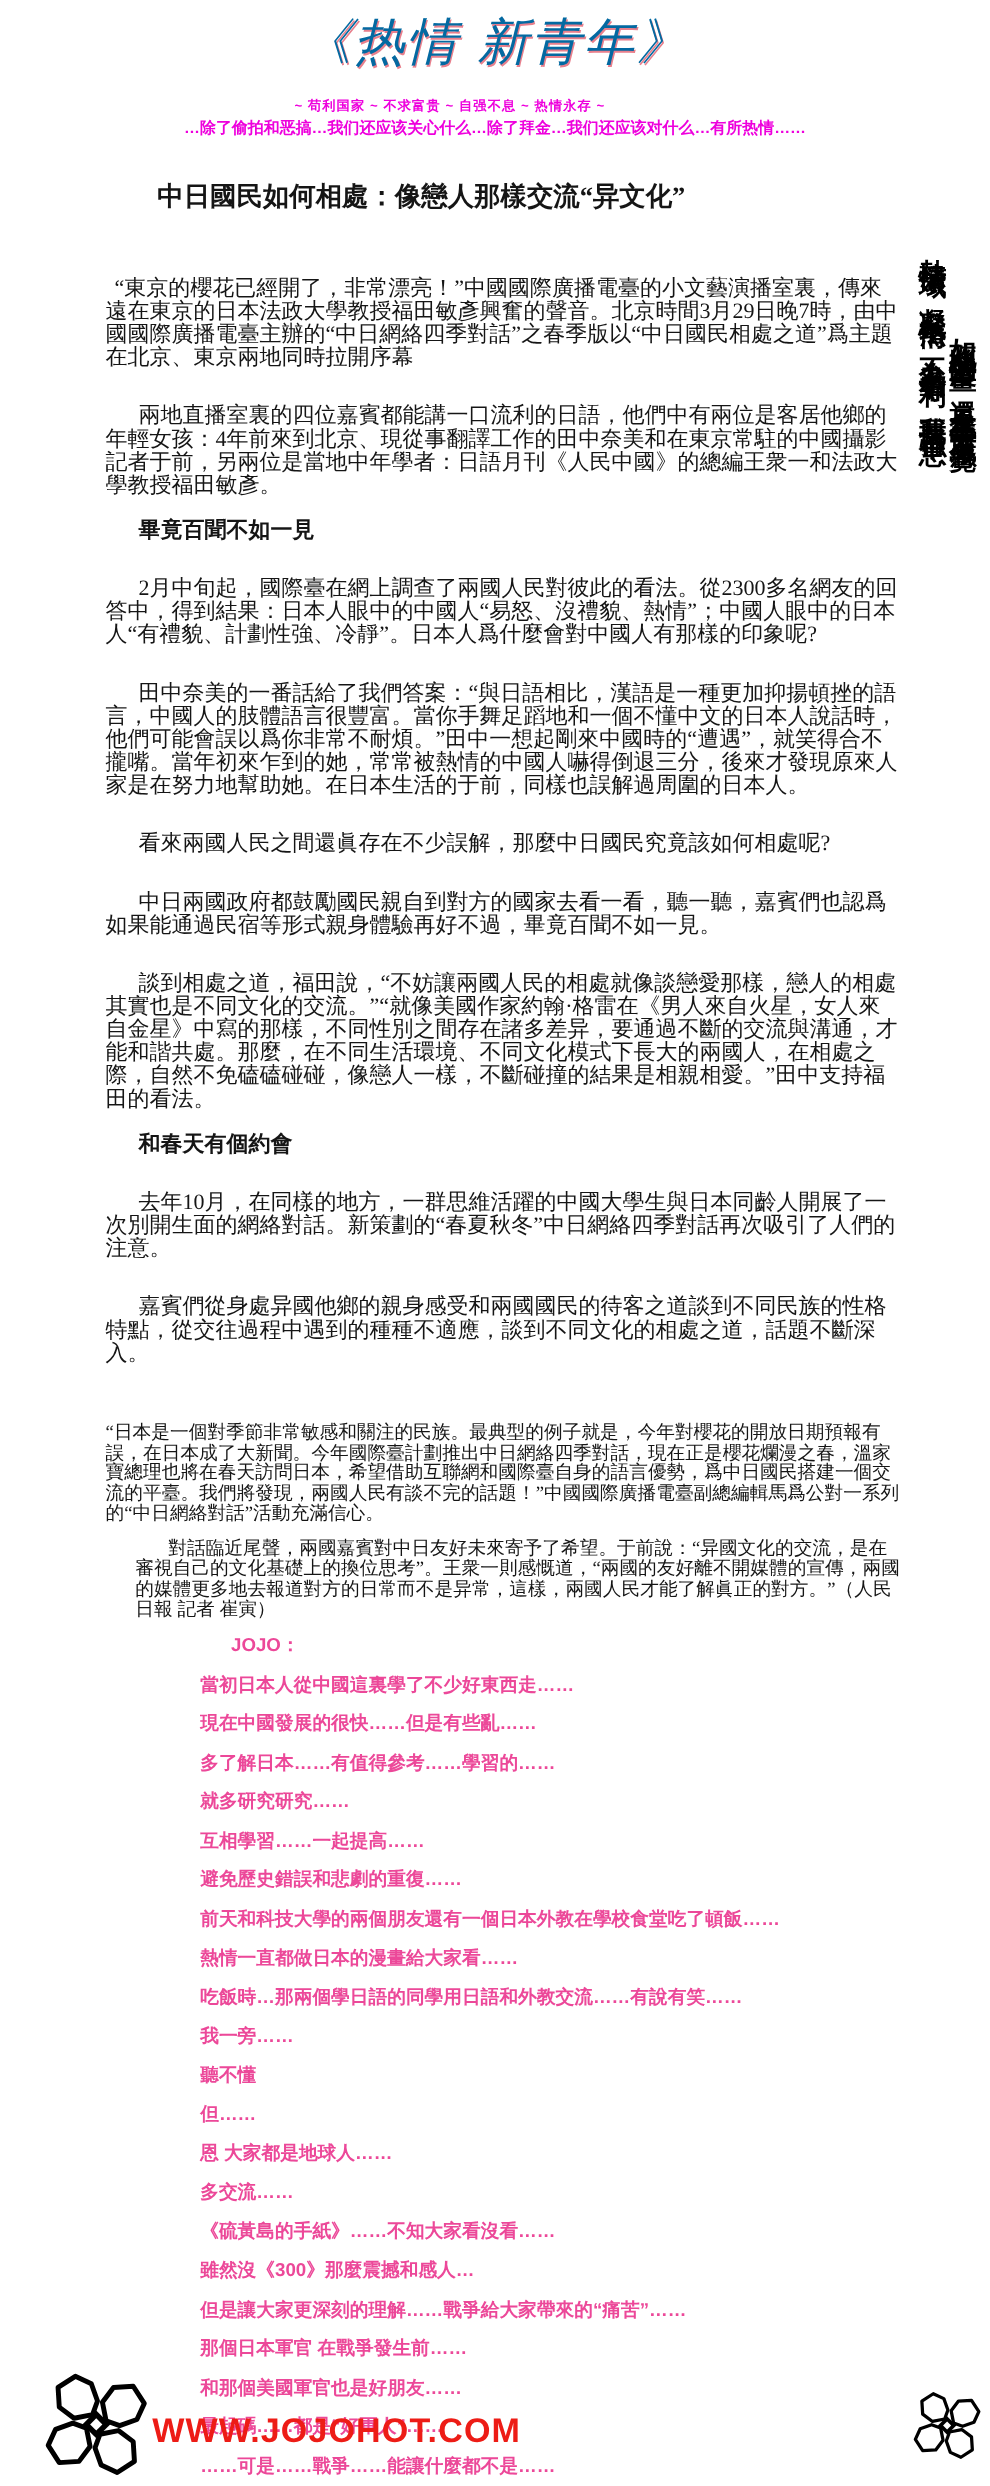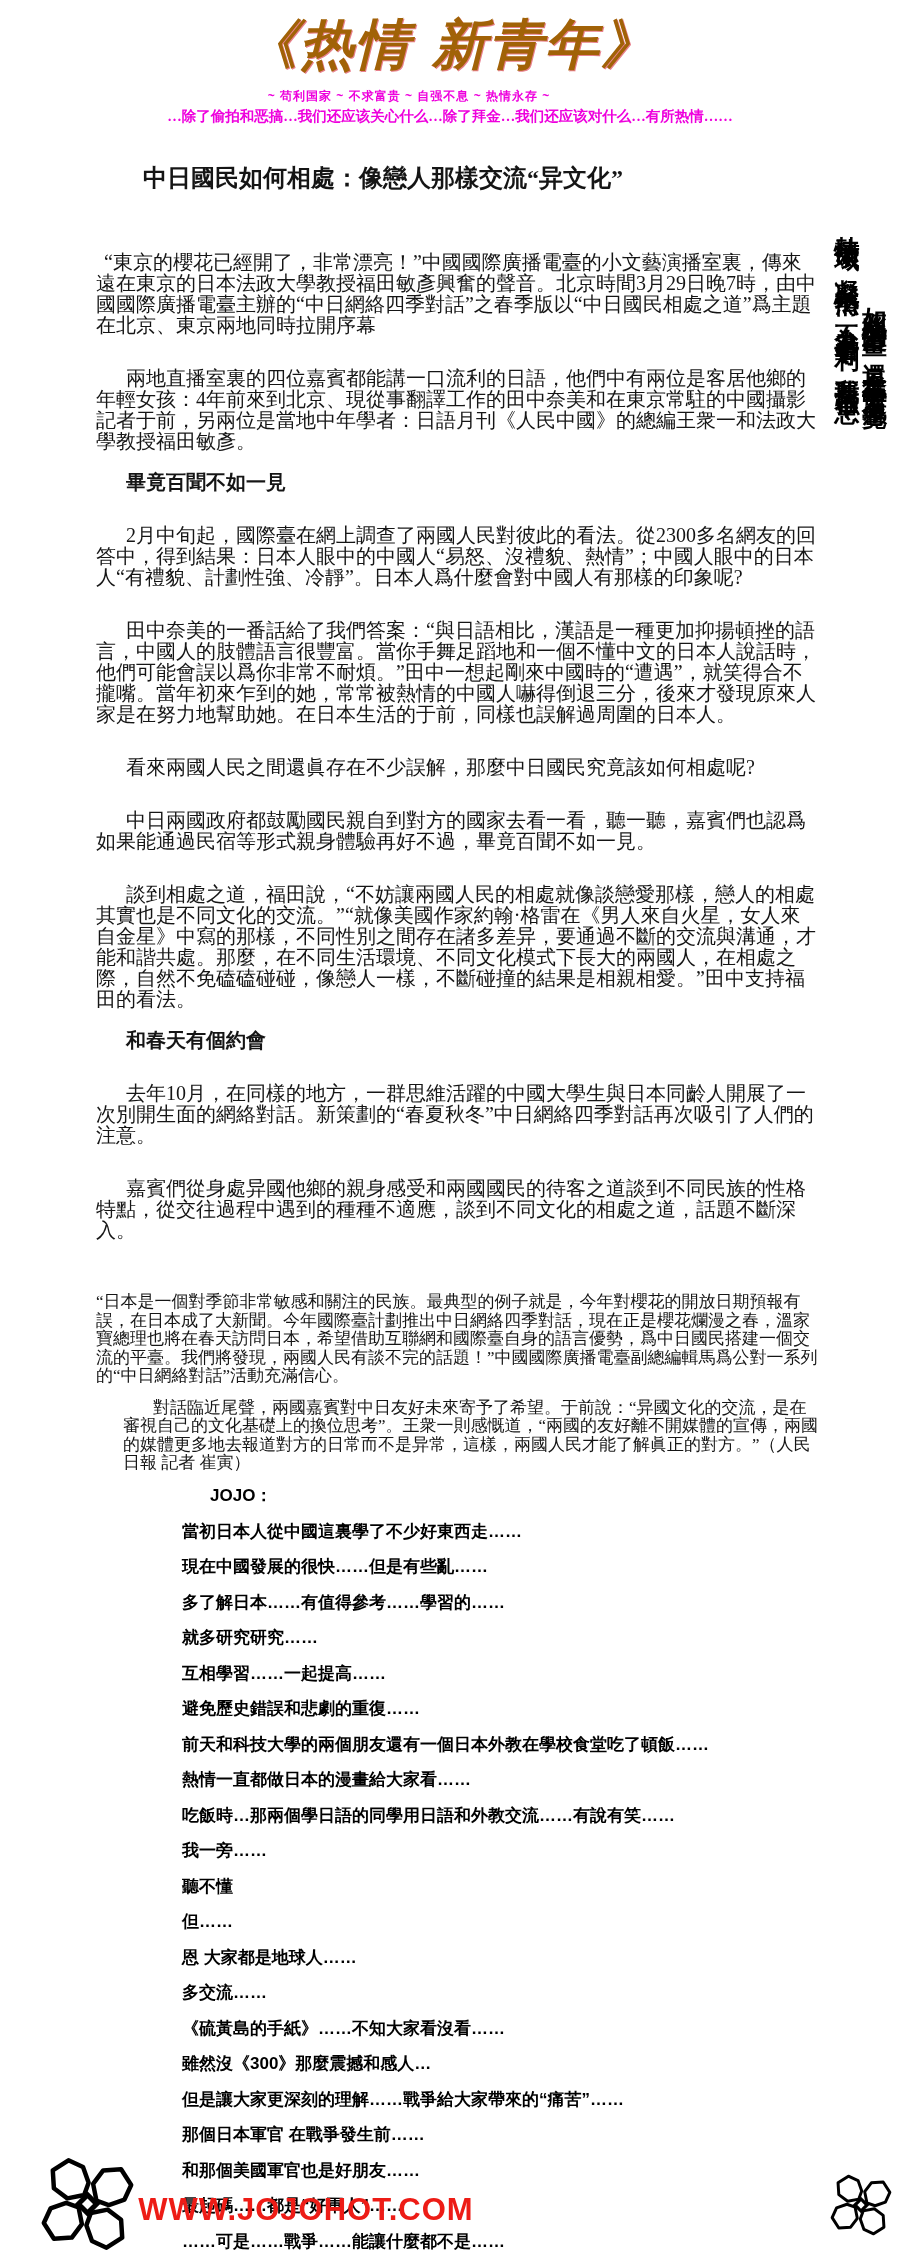--- a/index.html
+++ b/index.html
@@ -3,32 +3,32 @@
 <meta charset="utf-8">
 <style>
   html,body{margin:0;padding:0;}
   body{
     width:900px;height:2260px;position:relative;background:#ffffff;
     font-family:"Liberation Serif", serif;overflow:hidden;
   }
   
   .masthead{position:absolute;top:4px;left:0;width:900px;text-align:center;}
   .masthead-title{
-    font-family:"DejaVu Serif", serif;font-weight:bold;font-style:italic;
-    font-size:54px;line-height:1.5;color:#a16207;letter-spacing:2px;
+    font-family:"DejaVu Serif", serif;font-weight:normal;font-style:italic;
+    font-size:46px;line-height:1.5;color:#0369a1;letter-spacing:2px;
     text-shadow:1px 1px 0 #e8808d;
   }
   .slogan1{
     position:absolute;top:88px;left:0;width:792px;text-align:center;
     font-family:"Liberation Sans", sans-serif;font-weight:bold;
     font-size:12px;color:#ee00dd;letter-spacing:1px;margin-left:13px;
   }
   .slogan2{
     position:absolute;top:107px;left:0;width:900px;text-align:center;
-    font-family:Liberation Serif, serif;font-weight:bold;
+    font-family:Liberation Sans, sans-serif;font-weight:bold;
     font-size:14.5px;color:#ee00dd;
   }
   
   .vertical-banner{
     position:absolute;top:215px;right:12px;height:850px;
     writing-mode:vertical-rl;text-orientation:upright;
     font-family:"Liberation Sans", sans-serif;font-weight:bold;
     font-size:25px;letter-spacing:4px;color:#000;line-height:1.1;
   }
   .vertical-banner .col{display:block;}
@@ -42,21 +42,21 @@
   .para{margin:0 0 13px 0;}
   .para.lead{font-size:20px;line-height:21px;text-indent:8px;}
   .para.body{font-size:20px;line-height:21px;text-indent:30px;margin-top:32px;}
   .para.subhead{font-size:20px;line-height:21px;text-indent:30px;font-weight:bold;margin:20px 0 18px 0;}
   .para.small-quote{font-size:17px;line-height:18.5px;text-indent:0;margin-top:52px;}
   .para.small{font-size:17px;line-height:18.5px;text-indent:30px;margin-left:27px;}
   
   .comments{
     margin-left:86px;
     font-family:"Liberation Sans", sans-serif;font-weight:bold;
-    color:#000000;font-size:17px;
+    color:#ec4899;font-size:17px;
   }
   .comments .salutation{margin:0 0 17px 28px;line-height:19px;}
   .comments .comment-line{line-height:19px;margin-bottom:16.5px;}
   
   .footer-url{
     position:absolute;top:2192px;left:0;width:612px;text-align:center;
     font-family:"Liberation Sans", sans-serif;font-weight:bold;
     font-size:31px;color:#ed1c16;letter-spacing:1px;
   }
   .pinwheel-left{position:absolute;left:30px;top:2148px;width:115px;height:112px;}

